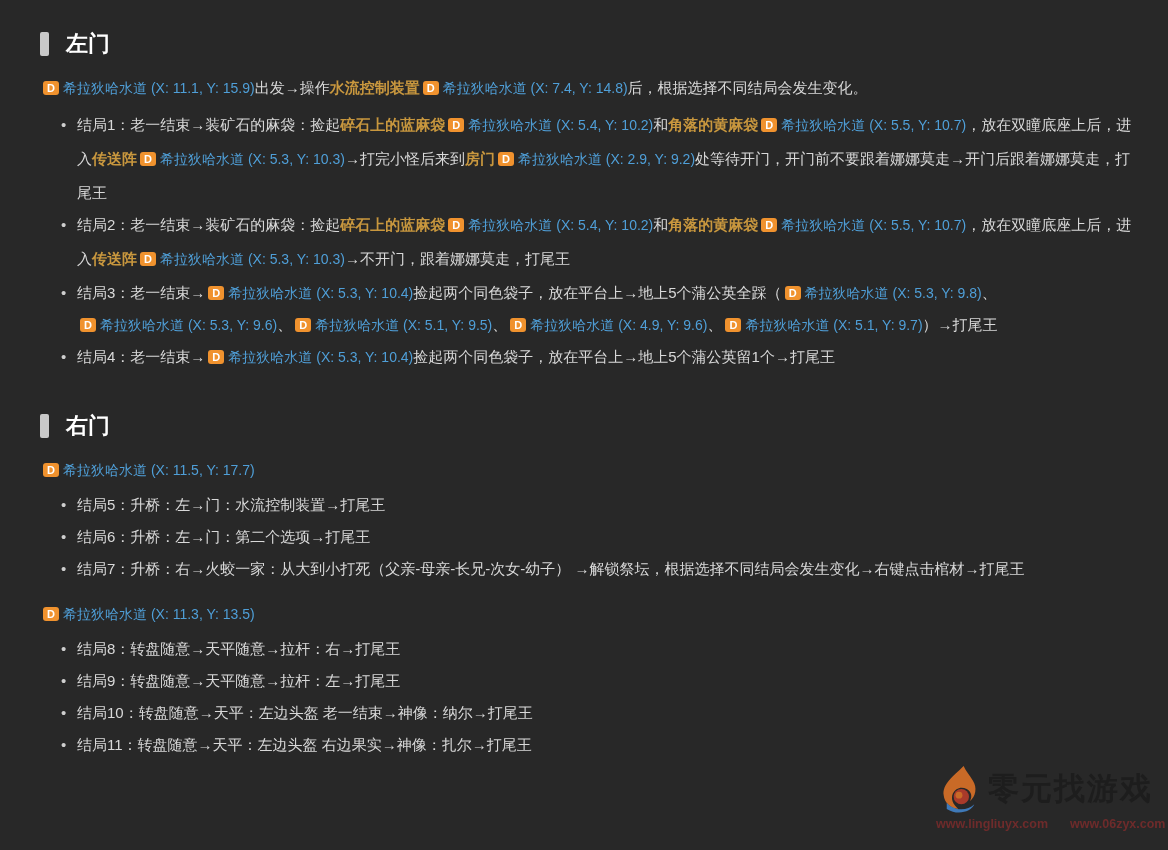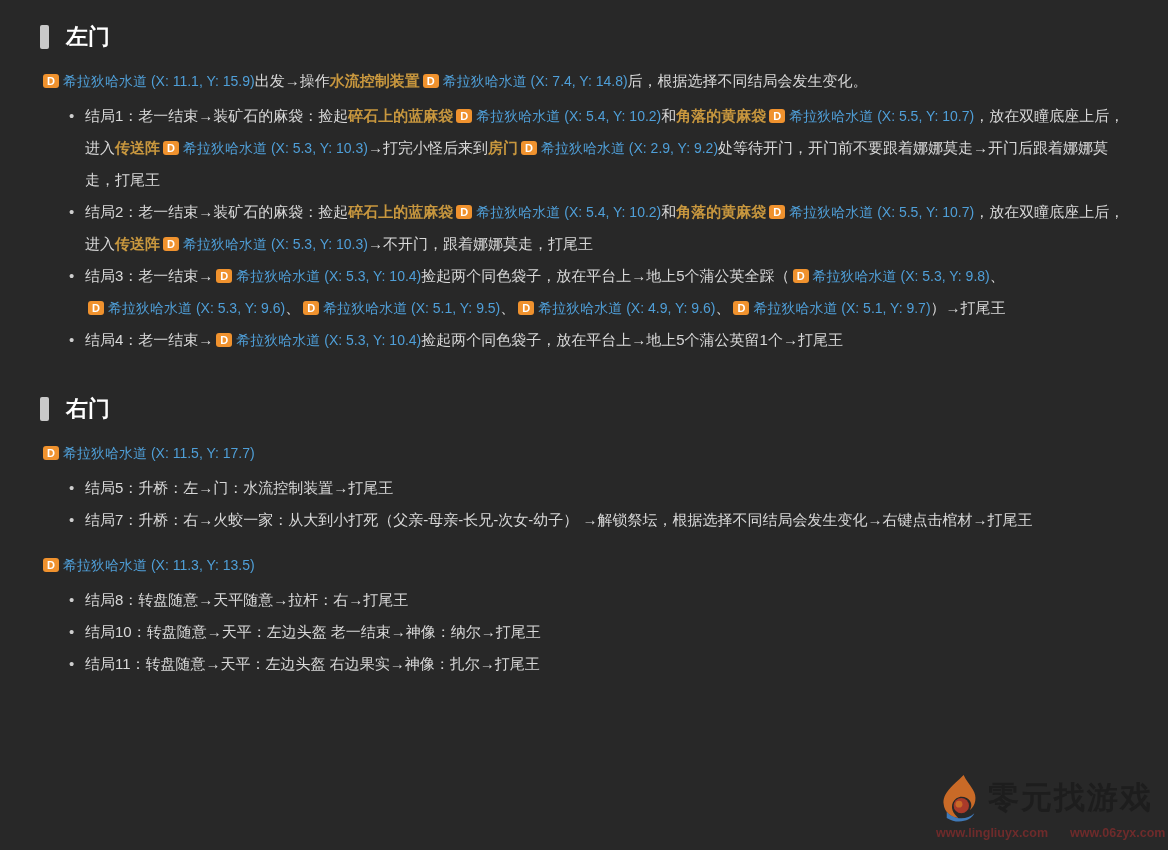--- a/index.html
+++ b/index.html
@@ -7,33 +7,33 @@
     --heading-bar-color:#c9c9c9; --term-gold:#c8973e; --link-blue:#4f9fd8;
     --pin-orange:#f0922e; --watermark-red:#6e2b2b; --watermark-dark:#1d1d1d;
   }
   *{box-sizing:border-box;}
   html,body{margin:0;padding:0;}
   body{font-family:"Liberation Sans","DejaVu Sans",sans-serif;}
   .page{position:relative;width:1168px;height:850px;background:var(--page-bg);
         color:var(--text-color);padding:10px 26px 0 40px;overflow:hidden;}
   h2.sec-title{display:flex;align-items:center;gap:17px;margin:38px 0 0;
         font-size:22px;font-weight:bold;color:var(--heading-color);}
-  section:first-child h2.sec-title{margin-top:12px;}
+  section:first-child h2.sec-title{margin-top:19px;}
   .hbar{display:inline-block;width:9px;height:24px;border-radius:2px;
         background:var(--heading-bar-color);}
   .intro{margin:18px 0 0;font-size:15px;line-height:22px;}
-  ul.endings{margin:8px 12px 0;padding:0 0 0 17px;list-style:none;}
+  ul.endings{margin:8px 4px 0;padding:0 0 0 17px;list-style:none;}
   ul.endings li{position:relative;padding-left:16px;font-size:15px;line-height:32px;}
   ul.endings li::before{content:"•";position:absolute;left:0;top:0;color:#cfcfcf;}
-  .term{color:var(--term-gold);font-weight:bold;}
+  .term{color:var(--term-gold);font-weight:bold;font-family:Liberation Mono, monospace;}
   a.maplink{color:var(--link-blue);text-decoration:none;font-size:14px;white-space:nowrap;}
   .pin{display:inline-block;width:16px;height:14px;line-height:14px;border-radius:3px;
        background:var(--pin-orange);color:#fff;font-size:11px;font-weight:bold;
        text-align:center;margin:0 4px 0 3px;vertical-align:1px;}
-  .watermark{position:absolute;right:2px;bottom:10px;width:230px;}
+  .watermark{position:absolute;right:2px;bottom:19px;width:230px;}
   .wm-top{display:flex;align-items:center;gap:6px;}
   .wm-logo{flex:0 0 auto;}
   .wm-title{font-size:31px;font-weight:bold;letter-spacing:2px;color:var(--watermark-dark);}
   .wm-urls{display:flex;gap:22px;margin-top:2px;font-size:12.5px;font-weight:bold;
        color:var(--watermark-red);}
 </style>
 </head>
 <body>
 
 <div class="page">
@@ -53,27 +53,29 @@
         </ul>
       </section>
       <section>
         <h2 class="sec-title">
           <span class="hbar"></span>
           <span>右门</span>
         </h2>
         <p class="intro"><a class="maplink" href="#"><span class="pin">D</span><span>希拉狄哈水道 (X: 11.5, Y: 17.7)</span></a></p>
         <ul class="endings">
           <li><span>结局5：升桥：左→门：水流控制装置→打尾王</span></li>
+          <li><span>结局6：升桥：左→门：第二个选项→打尾王</span></li>
           <li><span>结局7：升桥：右→火蛟一家：从大到小打死（父亲-母亲-长兄-次女-幼子） →解锁祭坛，根据选择不同结局会发生变化→右键点击棺材→打尾王</span></li>
         </ul>
       </section>
       <section>
         <p class="intro"><a class="maplink" href="#"><span class="pin">D</span><span>希拉狄哈水道 (X: 11.3, Y: 13.5)</span></a></p>
         <ul class="endings">
           <li><span>结局8：转盘随意→天平随意→拉杆：右→打尾王</span></li>
+          <li><span>结局9：转盘随意→天平随意→拉杆：左→打尾王</span></li>
           <li><span>结局10：转盘随意→天平：左边头盔 老一结束→神像：纳尔→打尾王</span></li>
           <li><span>结局11：转盘随意→天平：左边头盔 右边果实→神像：扎尔→打尾王</span></li>
         </ul>
       </section>
     </div>
 
   <div class="watermark">
     <div class="wm-top">
       <svg class="wm-logo" width="46" height="52" viewBox="0 0 60 64" aria-hidden="true">
         <path d="M36 2 C22 16 8 26 10 40 C11 50 19 57 29 58 C22 52 19 45 22 38 C25 31 33 28 40 32 C46 35 48 42 44 48 C52 42 54 30 48 21 C44 14 39 9 36 2 Z" fill="#c96a27"></path>

